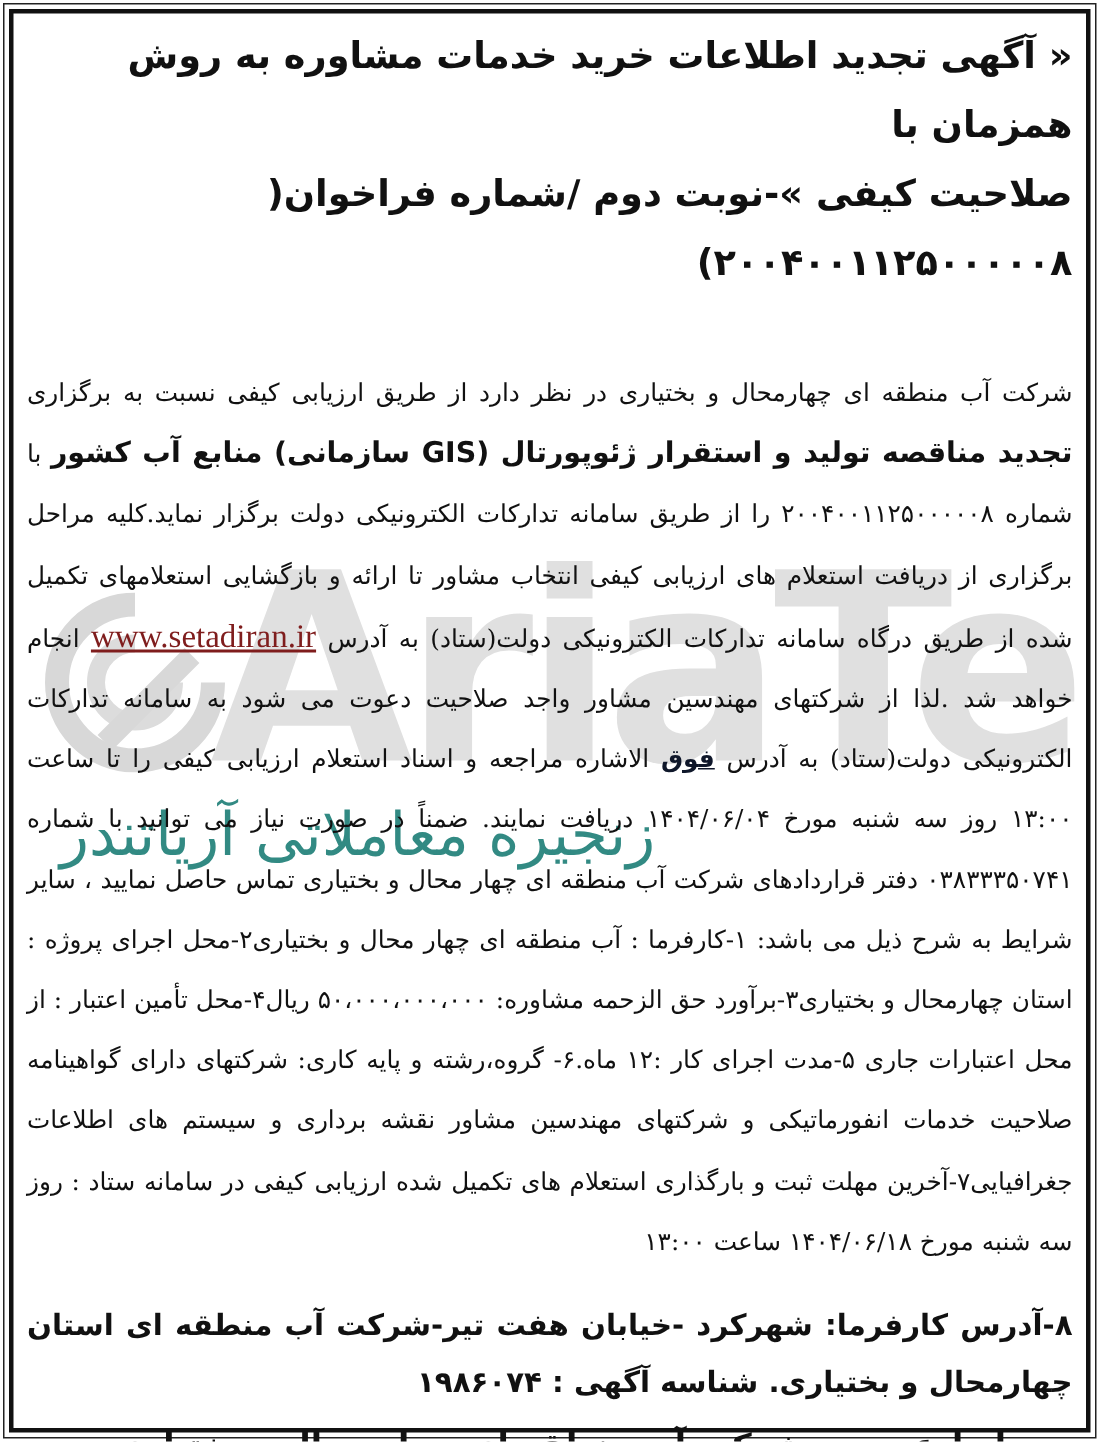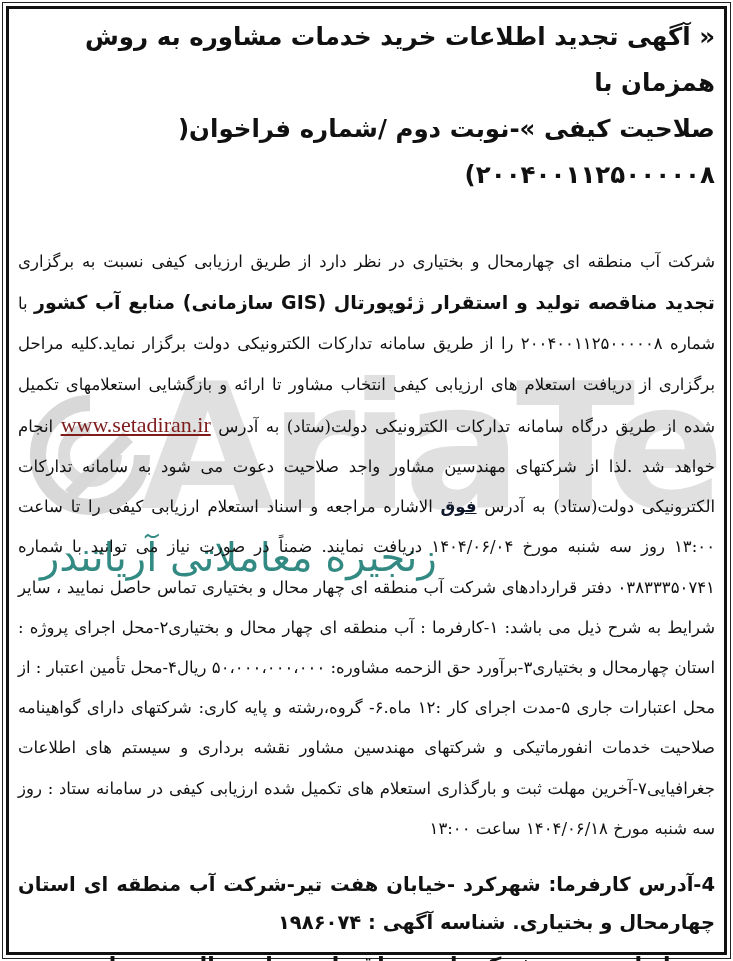--- a/index.html
+++ b/index.html
@@ -137,16 +137,16 @@
 </div>
 
 <div class="content">
   <h1 class="title">
     <span class="line">« آگهی تجدید اطلاعات خرید خدمات مشاوره به روش همزمان با</span>
     <span class="line">صلاحیت کیفی »-نوبت دوم /شماره فراخوان( ۲۰۰۴۰۰۱۱۲۵۰۰۰۰۰۸)</span>
   </h1>
 
   <p class="body-text"><span>شرکت آب منطقه ای چهارمحال و بختیاری در نظر دارد  از طریق ارزیابی کیفی نسبت به برگزاری </span><span class="b">تجدید مناقصه تولید و استقرار ژئوپورتال (GIS  سازمانی) منابع آب کشور</span><span> با شماره  ۲۰۰۴۰۰۱۱۲۵۰۰۰۰۰۸ را از طریق سامانه تدارکات الکترونیکی دولت برگزار نماید.کلیه مراحل برگزاری از دریافت استعلام های ارزیابی کیفی انتخاب مشاور تا ارائه و بازگشایی استعلامهای تکمیل شده از طریق درگاه سامانه تدارکات الکترونیکی دولت(ستاد) به آدرس </span><a>www.setadiran.ir</a><span> انجام خواهد شد .لذا از شرکتهای مهندسین مشاور واجد صلاحیت دعوت می شود به سامانه تدارکات الکترونیکی دولت(ستاد) به آدرس </span><span class="ref-link">فوق</span><span> الاشاره مراجعه و اسناد استعلام ارزیابی کیفی را تا ساعت ۱۳:۰۰ روز سه شنبه مورخ ۱۴۰۴/۰۶/۰۴ دریافت نمایند. ضمناً در صورت نیاز می توانید با شماره ۰۳۸۳۳۳۵۰۷۴۱ دفتر قراردادهای شرکت آب منطقه ای چهار محال و بختیاری تماس حاصل نمایید ، سایر شرایط به شرح ذیل می باشد: ۱-کارفرما : آب منطقه ای چهار محال و بختیاری۲-محل اجرای پروژه : استان چهارمحال و بختیاری۳-برآورد حق الزحمه مشاوره: ۵۰،۰۰۰،۰۰۰،۰۰۰ ریال۴-محل تأمین اعتبار : از محل اعتبارات جاری ۵-مدت اجرای کار :۱۲ ماه.۶- گروه،رشته و پایه کاری: شرکتهای دارای گواهینامه صلاحیت خدمات انفورماتیکی و شرکتهای مهندسین مشاور نقشه برداری و سیستم های اطلاعات جغرافیایی۷-آخرین مهلت ثبت و بارگذاری استعلام های تکمیل شده ارزیابی کیفی در سامانه ستاد : روز سه شنبه مورخ ۱۴۰۴/۰۶/۱۸ ساعت ۱۳:۰۰</span></p>
 
-  <div class="address">4-آدرس کارفرما: شهرکرد -خیابان هفت تیر-شرکت آب منطقه ای استان چهارمحال و بختیاری. شناسه آگهی :  ۱۹۸۶۰۷۴</div>
+  <div class="address">۸-آدرس کارفرما: شهرکرد -خیابان هفت تیر-شرکت آب منطقه ای استان چهارمحال و بختیاری. شناسه آگهی :  ۱۹۸۶۰۷۴</div>
 
   <div class="signature">روابط عمومی شرکت آب منطقه ای چهار محال و بختیاری</div>
 </div>
 
 </body></html>

